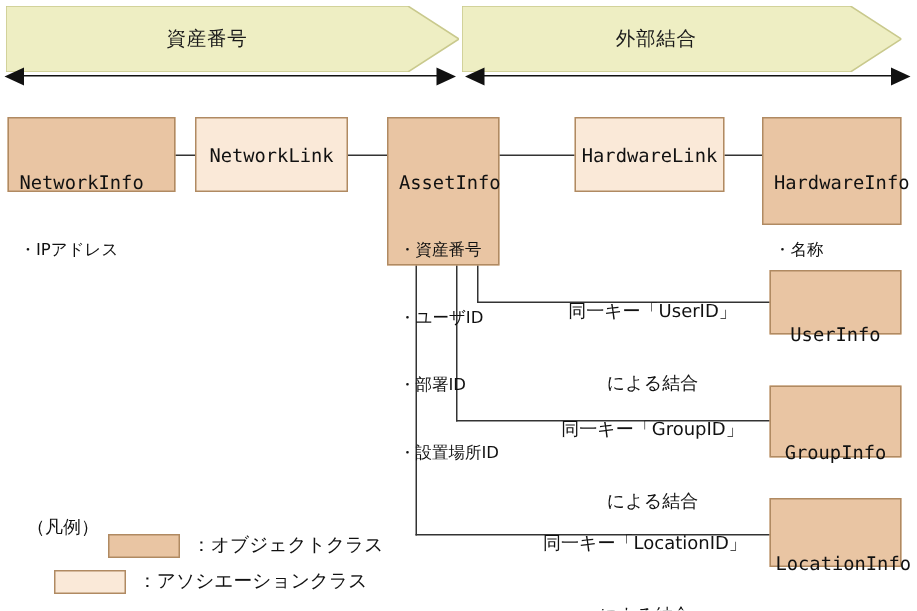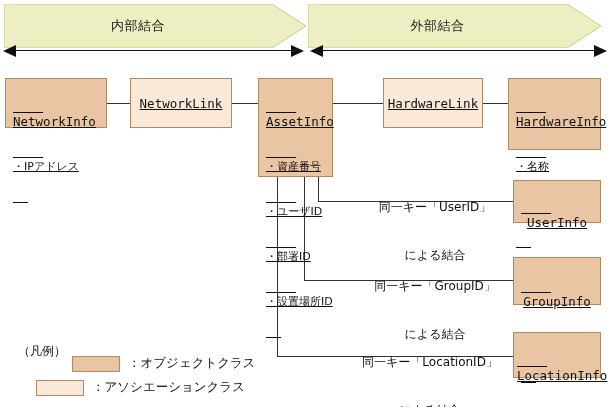--- a/index.html
+++ b/index.html
@@ -56,21 +56,20 @@
   .box {
     position: absolute;
     box-sizing: border-box;
     border: 1px solid #b08a62;
     font-size: 12.5px;
     line-height: 15px;
     color: #111;
     padding: 5px 7px;
     white-space: pre;
     font-family: "DejaVu Sans Mono", monospace;
-    text-decoration: underline;
   }
   .box.object { background: #e9c5a3; }
   .box.assoc  { background: #fae9d8; }
   .box.centered {
     display: flex;
     align-items: center;
     justify-content: center;
     padding: 0;
   }
   .box .title { font-family: "DejaVu Sans Mono", monospace; }
@@ -122,21 +121,21 @@
   }
 </style>
 </head>
 <body>
 
 <div id="canvas">
 
   <svg id="banner-inner-shape" viewBox="0 0 302 44" preserveAspectRatio="none">
     <polygon points="0,0 268,0 302,22 268,44 0,44" fill="#eeeec3" stroke="#c9c98d" stroke-width="1"></polygon>
   </svg>
-  <div class="banner-label" style="position:absolute;left:4px;top:17px;width:268px;text-align:center;">内部結合</div>
+  <div class="banner-label" style="position:absolute;left:4px;top:17px;width:268px;text-align:center;">資産番号</div>
 
   <svg id="banner-outer-shape" viewBox="0 0 293 44" preserveAspectRatio="none">
     <polygon points="0,0 259,0 293,22 259,44 0,44" fill="#eeeec3" stroke="#c9c98d" stroke-width="1"></polygon>
   </svg>
   <div class="banner-label" style="position:absolute;left:308px;top:17px;width:259px;text-align:center;">外部結合</div>
 
   <div class="axis" style="left:10px; top:50px; width:288px;"></div>
   <div class="arrowhead left" style="left:3px; top:45px;"></div>
   <div class="arrowhead right" style="left:291px; top:45px;"></div>
 
@@ -154,21 +153,21 @@
 
   <div class="conn-v" style="left:318px; top:176px; height:26px;"></div>
   <div class="conn-h" style="left:318px; top:201px; width:196px;"></div>
 
   <div class="conn-v" style="left:304px; top:176px; height:105px;"></div>
   <div class="conn-h" style="left:304px; top:280px; width:210px;"></div>
 
   <div class="conn-v" style="left:277px; top:176px; height:181px;"></div>
   <div class="conn-h" style="left:277px; top:356px; width:237px;"></div>
 
-  <div class="box object" style="left:5px; top:78px; width:102px; height:50px;">
+  <div class="box object" style="left:5px; top:78px; width:112px; height:50px;">
     <div class="title">NetworkInfo</div>
     <div class="attr">・IPアドレス</div>
   </div>
 
   <div class="box assoc centered" style="left:130px; top:78px; width:102px; height:50px;">
     <div class="title">NetworkLink</div>
   </div>
 
   <div class="box object" style="left:258px; top:78px; width:75px; height:99px;">
     <div class="title">AssetInfo</div>

